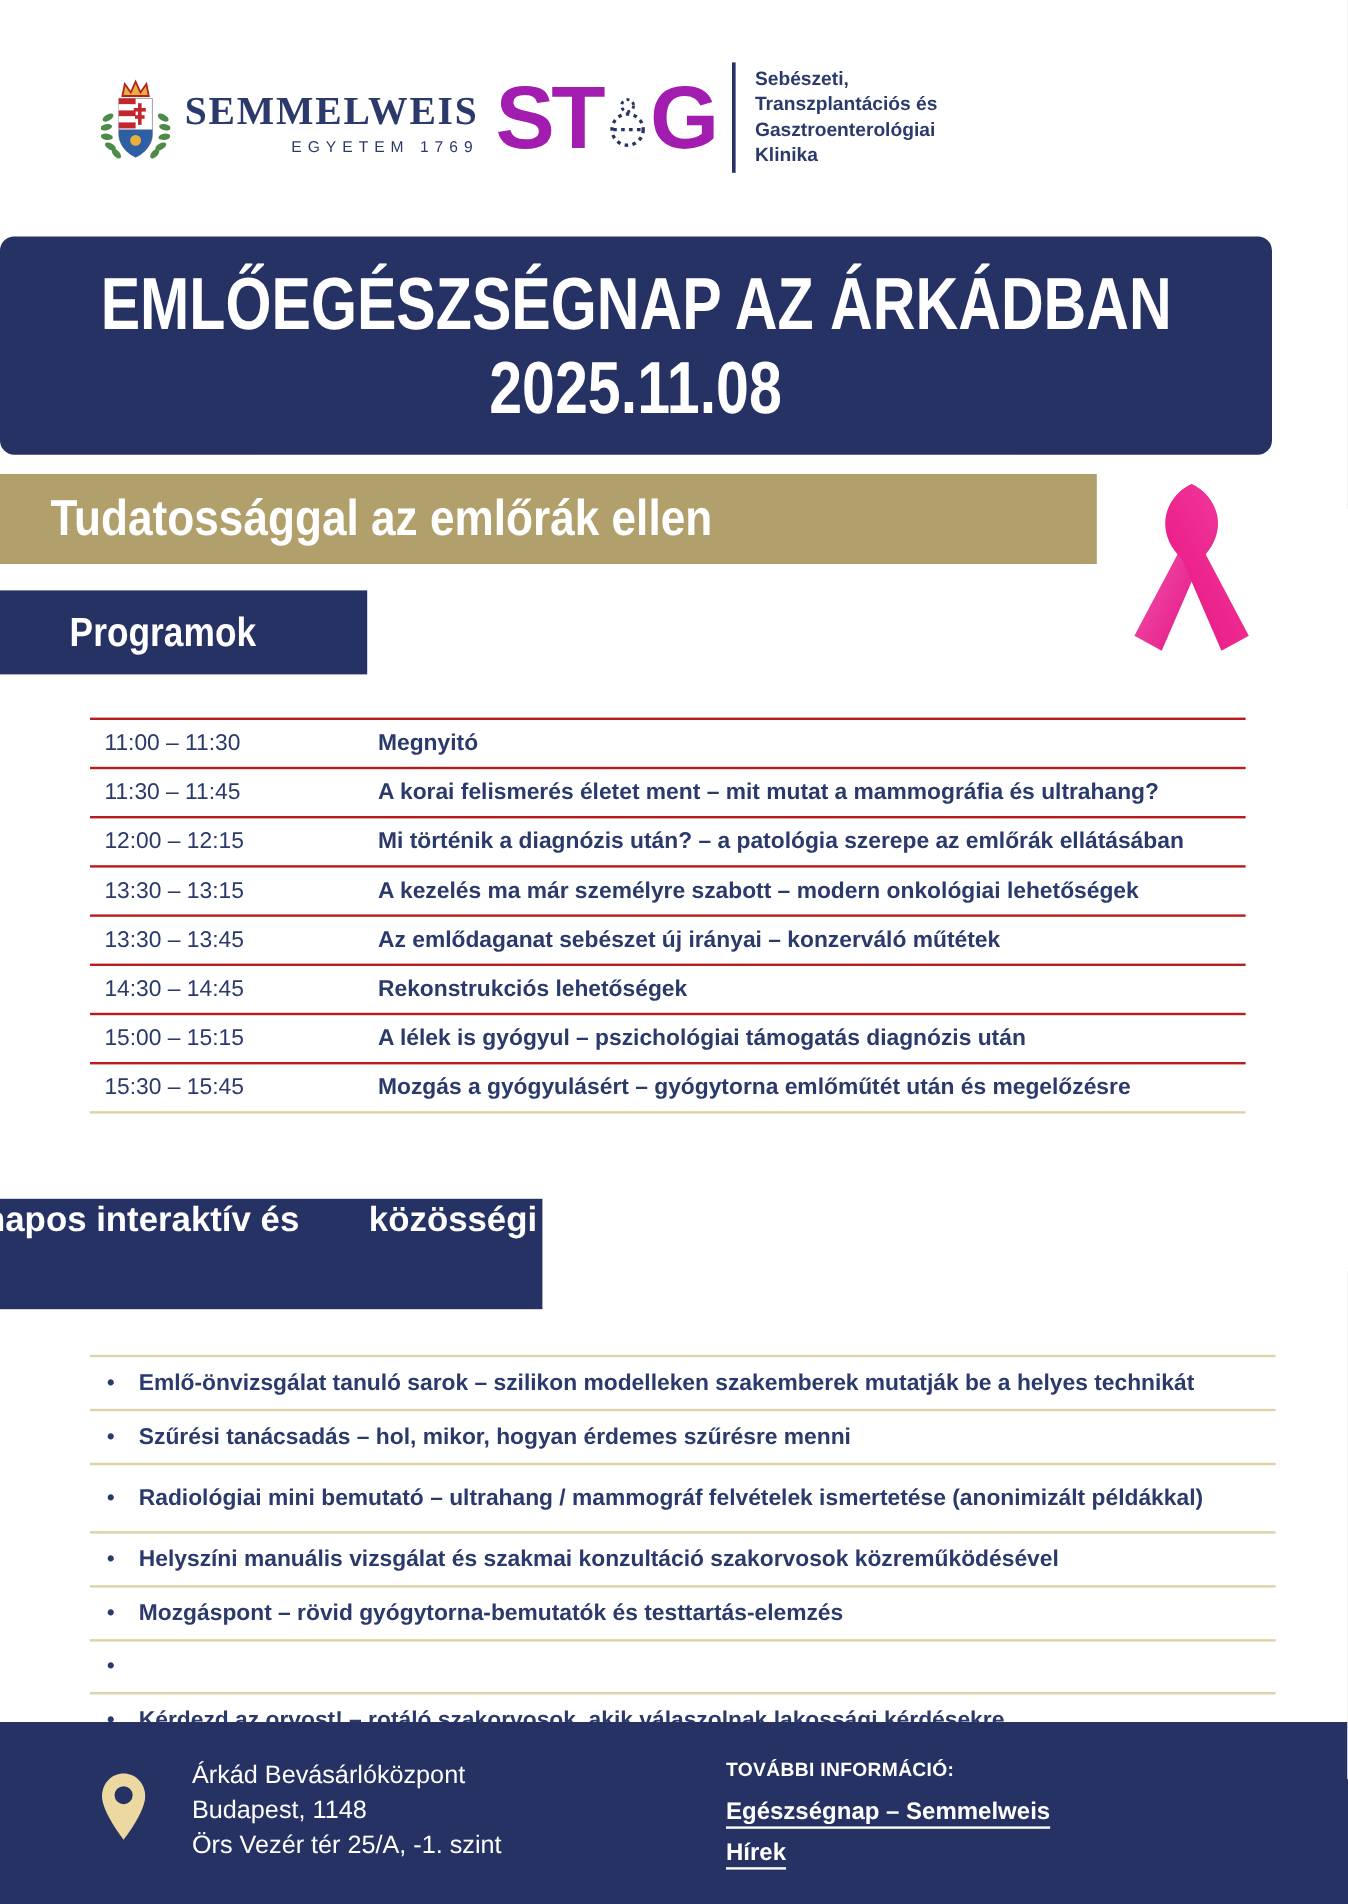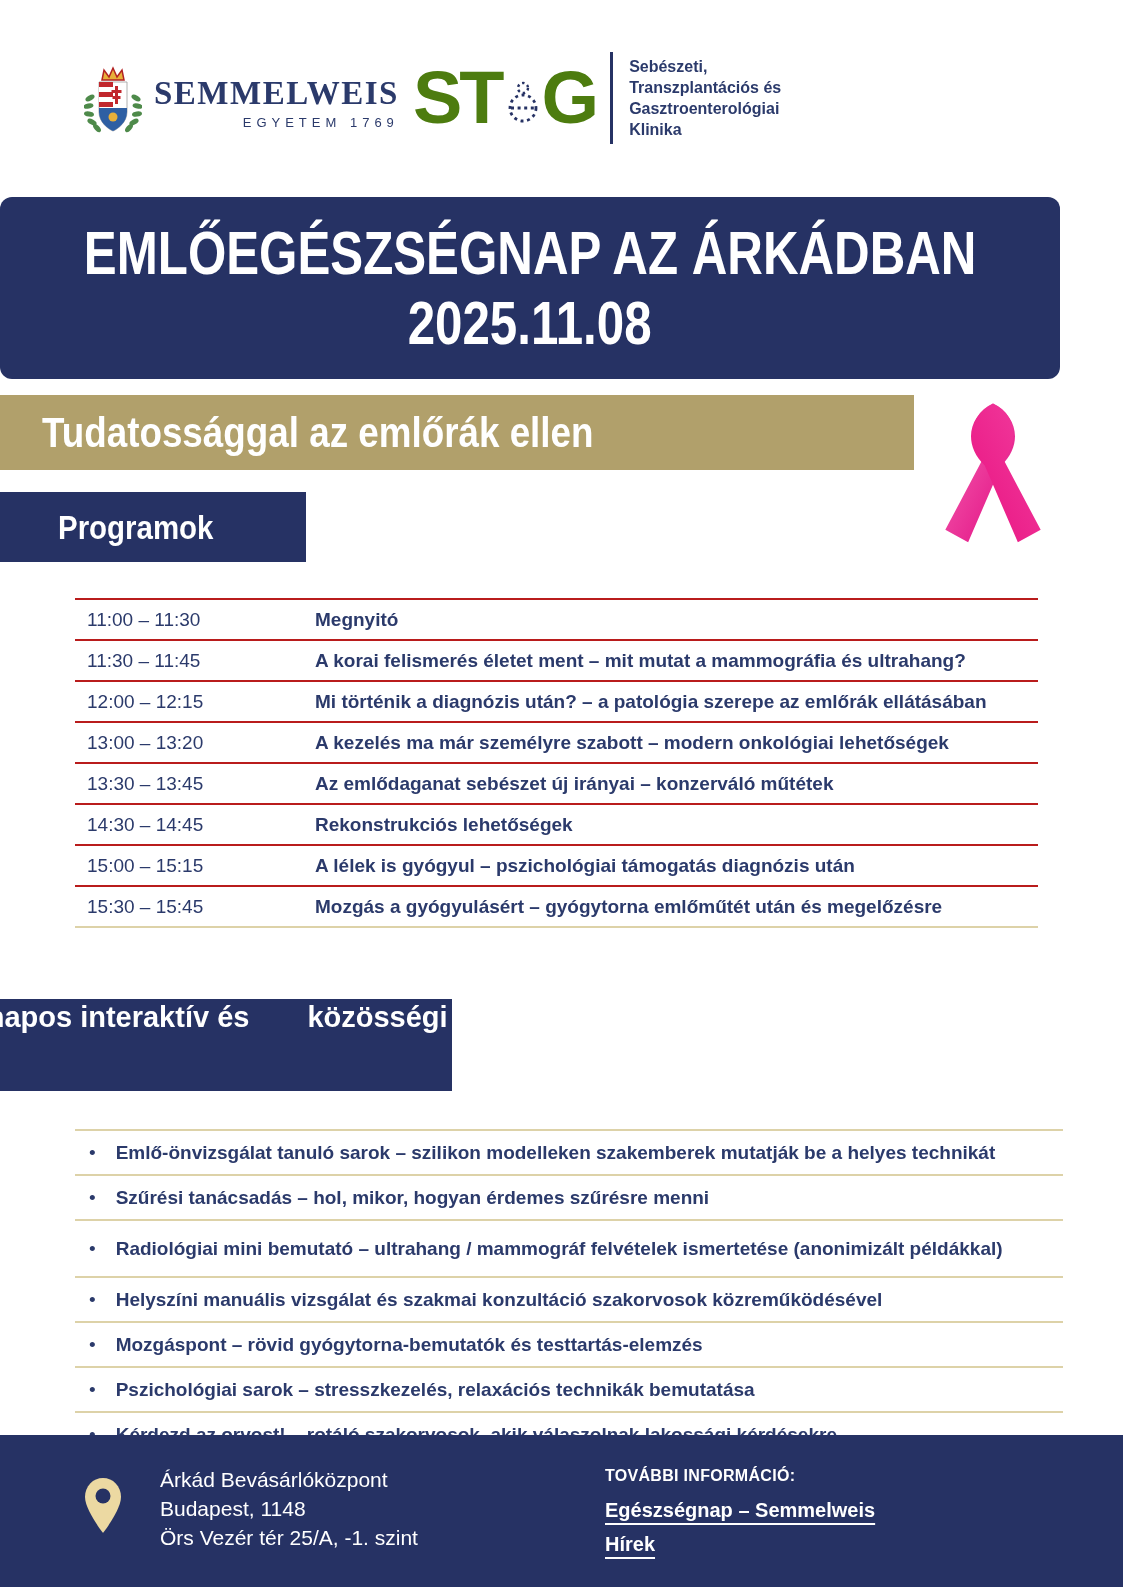--- a/index.html
+++ b/index.html
@@ -16,21 +16,21 @@
   
   .sem-logo { position: absolute; left: 84px; top: 60px; display: flex; align-items: center; gap: 12px; }
   .sem-text .sem-name {
     font-family: "Liberation Serif", serif;
     font-size: 33px; letter-spacing: 1.5px; color: #2b3a6b; font-weight: 600;
   }
   .sem-text .sem-sub {
     font-size: 13px; letter-spacing: 5px; color: #2b3a6b; margin-top: 3px; font-weight: 500; text-align: right;
   }
   .steg-logo { position: absolute; left: 413px; top: 52px; display: flex; align-items: center; }
-  .steg-mark { display: flex; align-items: flex-end; color: #4d7c0f; }
+  .steg-mark { display: flex; align-items: flex-end; color: #a21caf; }
   .steg-st, .steg-g { font-size: 74px; font-weight: 800; line-height: 0.92; letter-spacing: -3px; }
   .steg-e { margin: 0 2px 2px 4px; }
   .steg-divider { width: 3px; height: 92px; background: #263264; margin: 0 16px 0 14px; }
   .clinic-text { font-size: 16px; line-height: 21px; font-weight: 700; color: #2b3a6b; }
   
   .title-banner {
     position: absolute; left: 0; top: 197px; width: 1060px; height: 182px;
     background: #263264; color: #ffffff;
     display: flex; flex-direction: column; align-items: center; justify-content: center; border-radius: 12px;
   }
@@ -206,21 +206,21 @@
       </tr>
       <tr>
         <td class="time">11:30 – 11:45</td>
         <td class="desc">A korai felismerés életet ment – mit mutat a mammográfia és ultrahang?</td>
       </tr>
       <tr>
         <td class="time">12:00 – 12:15</td>
         <td class="desc">Mi történik a diagnózis után? – a patológia szerepe az emlőrák ellátásában</td>
       </tr>
       <tr>
-        <td class="time">13:00 – 13:20</td>
+        <td class="time">13:30 – 13:15</td>
         <td class="desc">A kezelés ma már személyre szabott – modern onkológiai lehetőségek</td>
       </tr>
       <tr>
         <td class="time">13:30 – 13:45</td>
         <td class="desc">Az emlődaganat sebészet új irányai – konzerváló műtétek</td>
       </tr>
       <tr>
         <td class="time">14:30 – 14:45</td>
         <td class="desc">Rekonstrukciós lehetőségek</td>
       </tr>
@@ -256,21 +256,20 @@
     <li>
       <span class="dot">•</span>
       <span class="txt">Helyszíni manuális vizsgálat és szakmai konzultáció szakorvosok közreműködésével</span>
     </li>
     <li>
       <span class="dot">•</span>
       <span class="txt">Mozgáspont – rövid gyógytorna-bemutatók és testtartás-elemzés</span>
     </li>
     <li>
       <span class="dot">•</span>
-      <span class="txt">Pszichológiai sarok – stresszkezelés, relaxációs technikák bemutatása</span>
     </li>
     <li>
       <span class="dot">•</span>
       <span class="txt">Kérdezd az orvost! – rotáló szakorvosok, akik válaszolnak lakossági kérdésekre</span>
     </li>
   </ul>
 
   <footer class="footer">
     <span class="pin">
       <svg width="38" height="58" viewBox="0 0 38 58">

